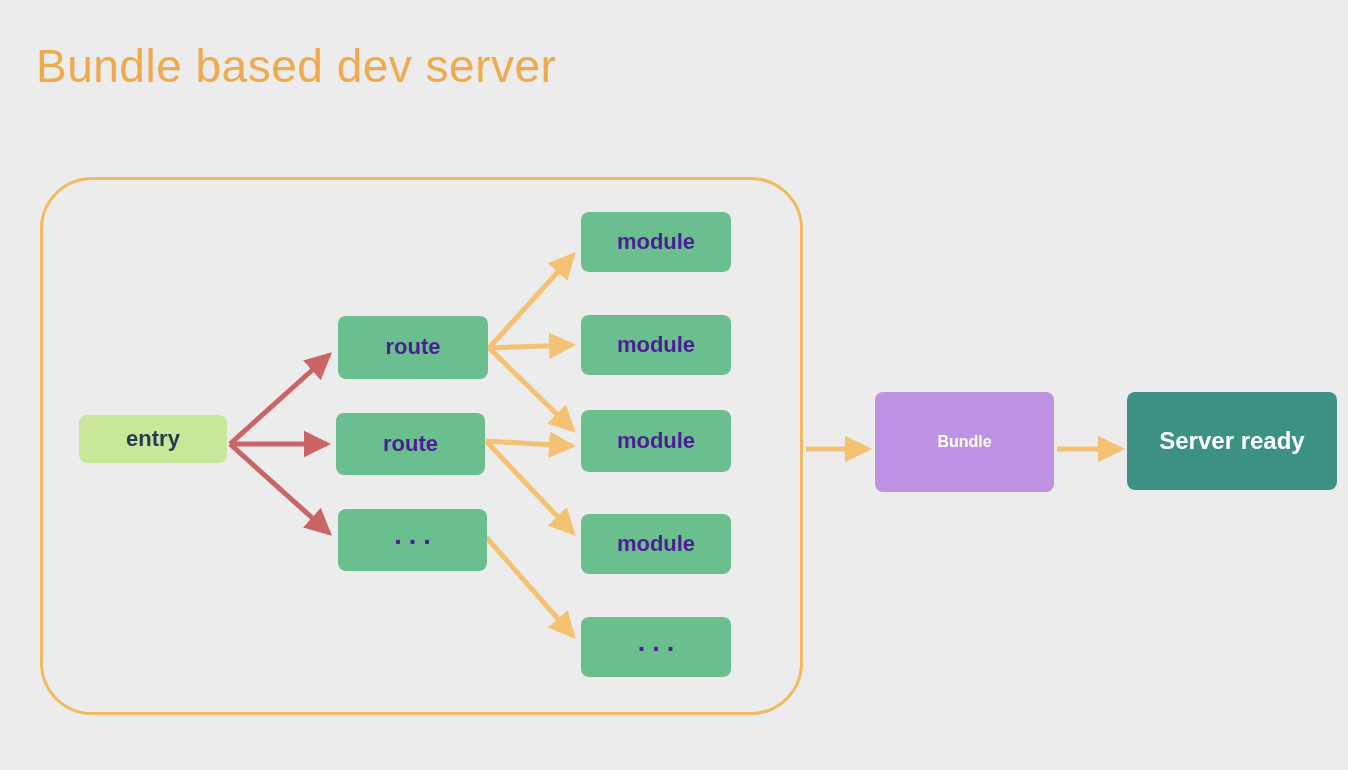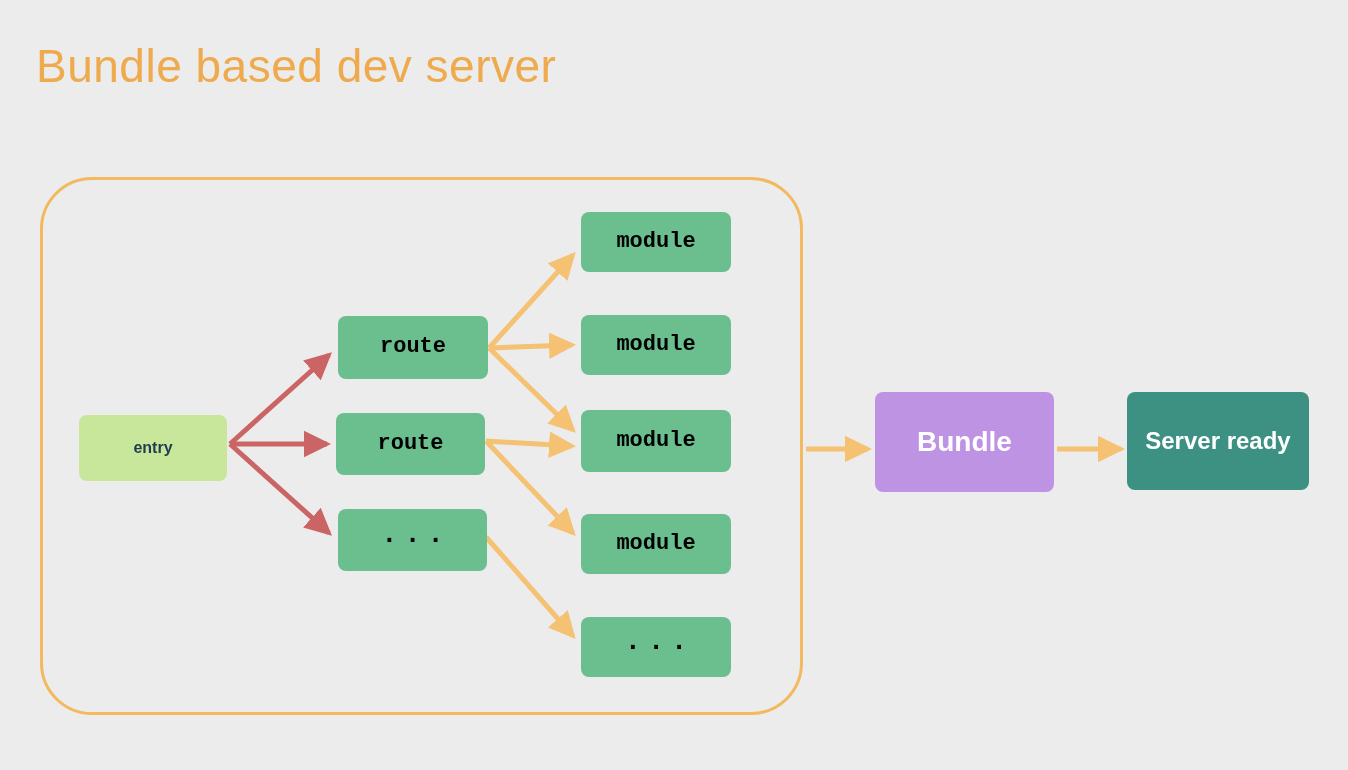--- a/index.html
+++ b/index.html
@@ -43,21 +43,21 @@
     display: flex;
     align-items: center;
     justify-content: center;
     text-align: center;
     border-radius: 8px;
     font-weight: bold;
     box-sizing: border-box;
     line-height: 1.12;
   }
   .node.entry      { background: #c8e79b; color: #1f3d4e; }
-  .node.green      { background: #6bbe8e; color: #000000; font-family: Liberation Mono, monospace; }
+  .node.green      { background: #6bbe8e; color: #4c1d95; }
   .node.bundle     { background: #be93e4; color: #ffffff; }
   .node.serverready{ background: #3d9183; color: #ffffff; }
   .node .dots {
     letter-spacing: 7px;
     font-size: 27px;
     position: relative;
     top: -5px;
     padding-left: 7px;
   }
   #group-box {
@@ -107,21 +107,21 @@
 
     <line x1="486" y1="441" x2="573" y2="533" stroke="#f5c173" stroke-width="5" marker-end="url(#ar-orange)"></line>
 
     <line x1="486" y1="537" x2="573" y2="636" stroke="#f5c173" stroke-width="5" marker-end="url(#ar-orange)"></line>
 
     <line x1="806" y1="449" x2="868" y2="449" stroke="#f5c173" stroke-width="5" marker-end="url(#ar-orange)"></line>
 
     <line x1="1057" y1="449" x2="1121" y2="449" stroke="#f5c173" stroke-width="5" marker-end="url(#ar-orange)"></line>
   </svg>
 
-  <div class="node entry" style="left:79px; top:415px; width:148px; height:66px; font-size:16px;">
+  <div class="node entry" style="left:79px; top:415px; width:148px; height:48px; font-size:22px;">
     <span>entry</span>
   </div>
 
   <div class="node green" style="left:338px; top:316px; width:150px; height:63px; font-size:22px;">
     <span>route</span>
   </div>
 
   <div class="node green" style="left:336px; top:413px; width:149px; height:62px; font-size:22px;">
     <span>route</span>
   </div>
@@ -143,21 +143,21 @@
   </div>
 
   <div class="node green" style="left:581px; top:514px; width:150px; height:60px; font-size:22px;">
     <span>module</span>
   </div>
 
   <div class="node green" style="left:581px; top:617px; width:150px; height:60px; font-size:22px;">
     <span class="dots">...</span>
   </div>
 
-  <div class="node bundle" style="left:875px; top:392px; width:179px; height:100px; font-size:28px;">
+  <div class="node bundle" style="left:875px; top:392px; width:179px; height:100px; font-size:16px;">
     <span>Bundle</span>
   </div>
 
-  <div class="node serverready" style="left:1127px; top:392px; width:182px; height:98px; font-size:24px; padding:0 18px;">
+  <div class="node serverready" style="left:1127px; top:392px; width:210px; height:98px; font-size:24px; padding:0 18px;">
     <span>Server ready</span>
   </div>
 
 </div>
 
 </body></html>

